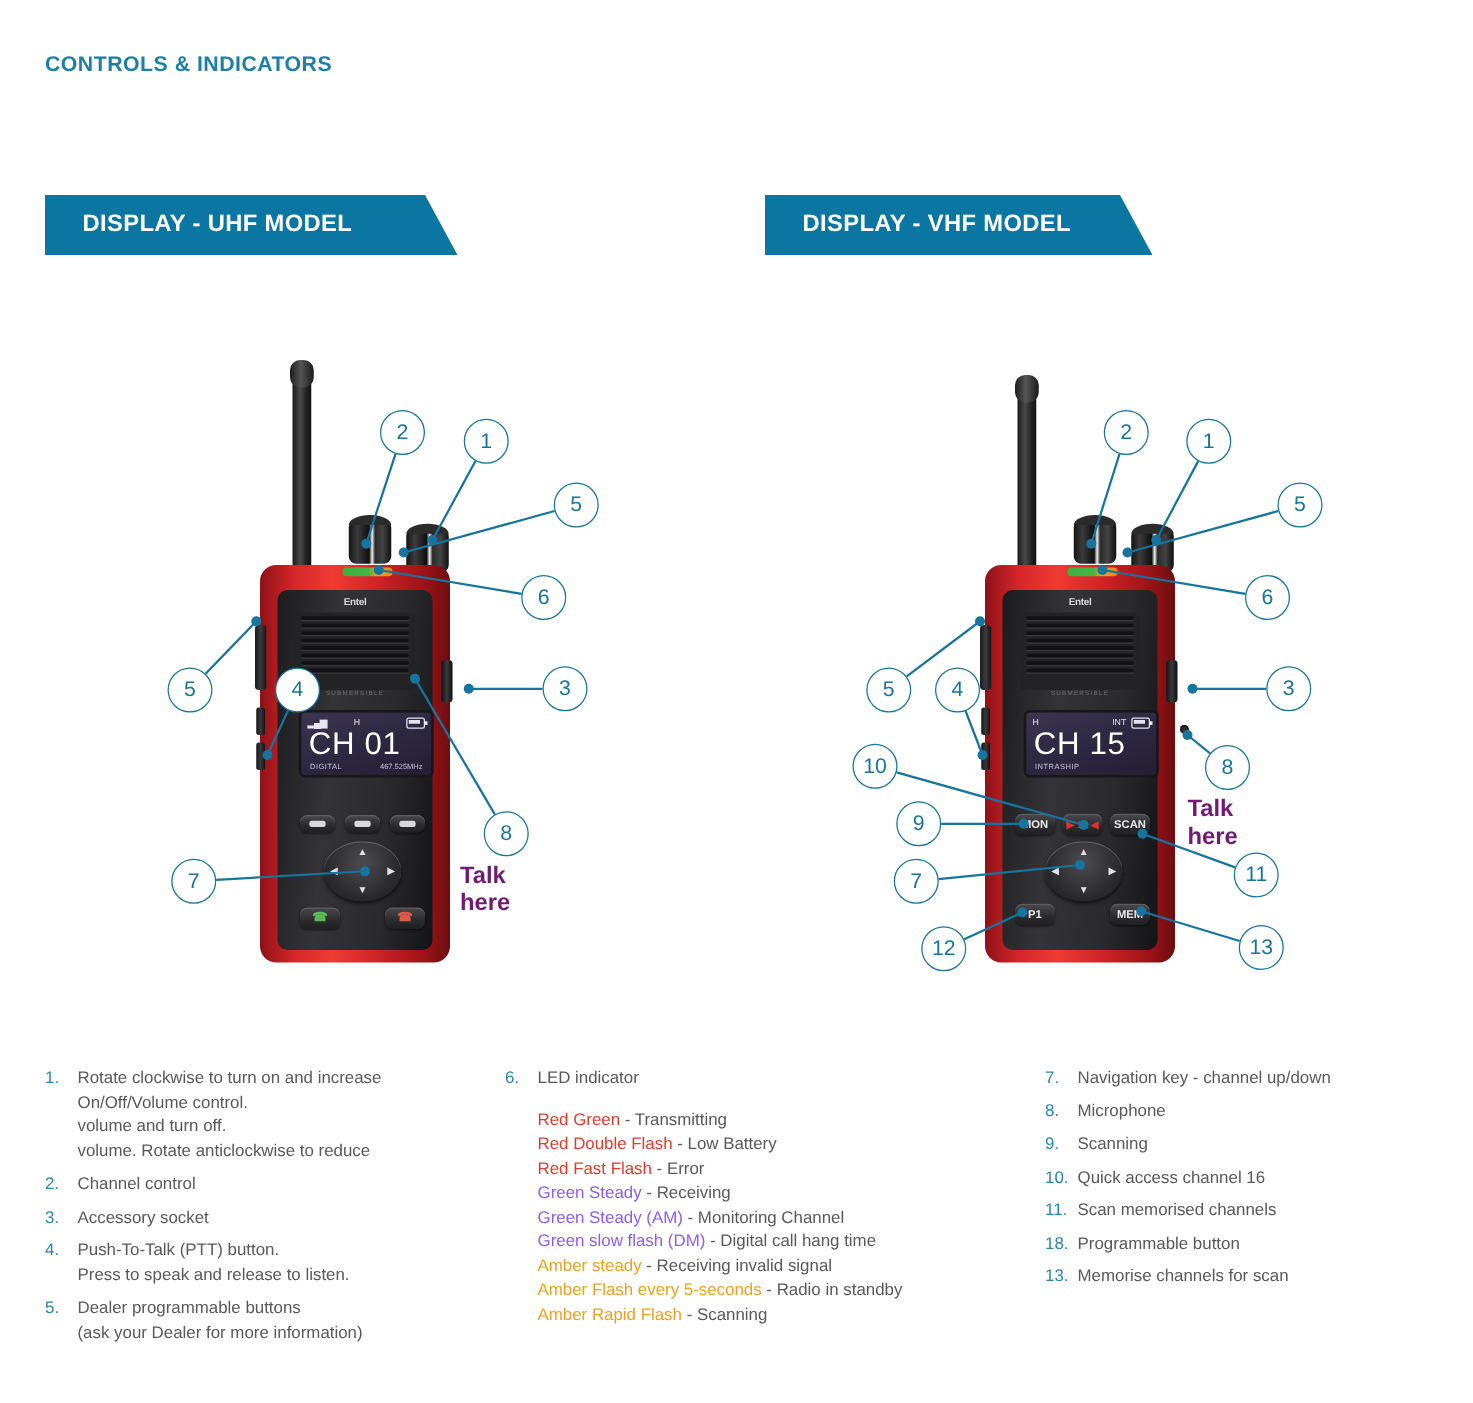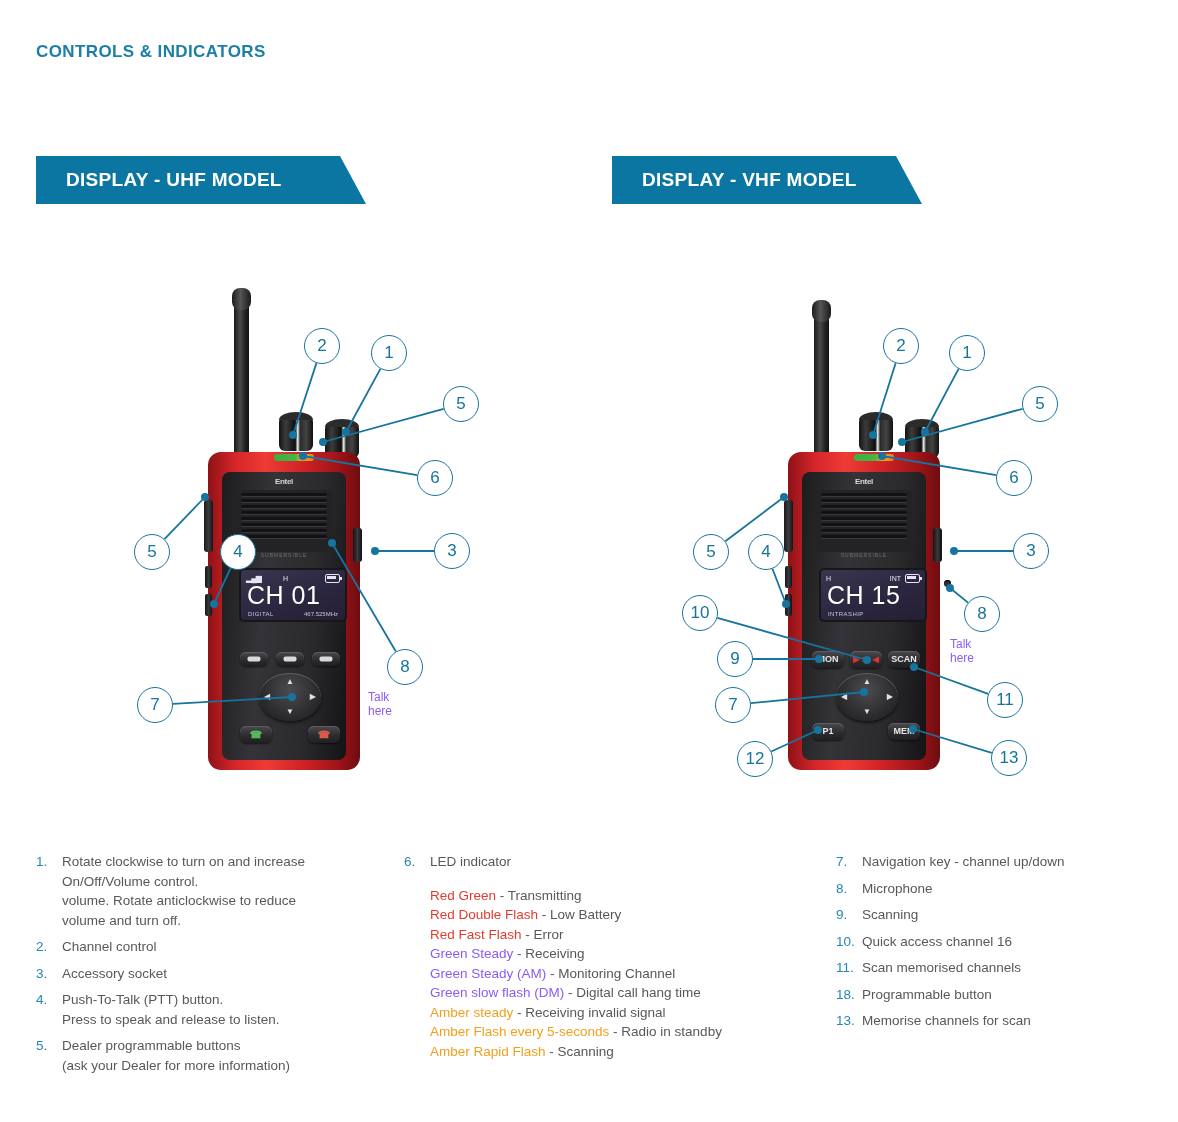--- a/index.html
+++ b/index.html
@@ -84,21 +84,21 @@
      background:linear-gradient(90deg,#161618,#38383c,#131315);}
   .acc{position:absolute;width:9px;border-radius:3px;
      background:linear-gradient(90deg,#131315,#3a3a3e,#0f0f11);}
   .mic-hole{position:absolute;width:7px;height:7px;border-radius:50%;
      background:#2d2d30;box-shadow:inset 0 1px 1px #000;}
 
   
   .callout{position:absolute;width:36px;height:36px;border-radius:50%;
      border:1.6px solid #16749e;background:#fff;color:#16749e;
      font-size:17px;line-height:33px;text-align:center;box-sizing:border-box;}
-  .talkhere{position:absolute;color:#8b5cf6;font-size:12px;}
+  .talkhere{position:absolute;color:#701a75;font-size:19px;font-weight:bold;}
   svg.leaders{position:absolute;left:0;top:0;width:1178px;height:1122px;
      pointer-events:none;}
 
   
   .legend{position:absolute;font-size:13.5px;color:#58585a;line-height:19.5px;}
   .legend .row{display:flex;margin-bottom:7px;}
   .legend .num{color:#2487b0;width:26px;flex:none;}
   .legend .txt{flex:1;}
   .ledlist{margin-top:2px;}
   .ledlist div{white-space:nowrap;line-height:19.5px;}
@@ -314,22 +314,22 @@
     <div class="callout" style="left: 737px; top: 741px;">12</div>
     <div class="callout" style="left: 991px; top: 740px;">13</div>
   </div>
 
 <div class="legend" id="legend-col1">
     <div class="row">
       <div class="num">1.</div>
       <div class="txt">
         <div>Rotate clockwise to turn on and increase</div>
         <div>On/Off/Volume control.</div>
+        <div>volume and turn off.</div>
         <div>volume. Rotate anticlockwise to reduce</div>
-        <div>volume and turn off.</div>
       </div>
     </div>
     <div class="row">
       <div class="num">2.</div>
       <div class="txt">
         <div>Channel control</div>
       </div>
     </div>
     <div class="row">
       <div class="num">3.</div>

